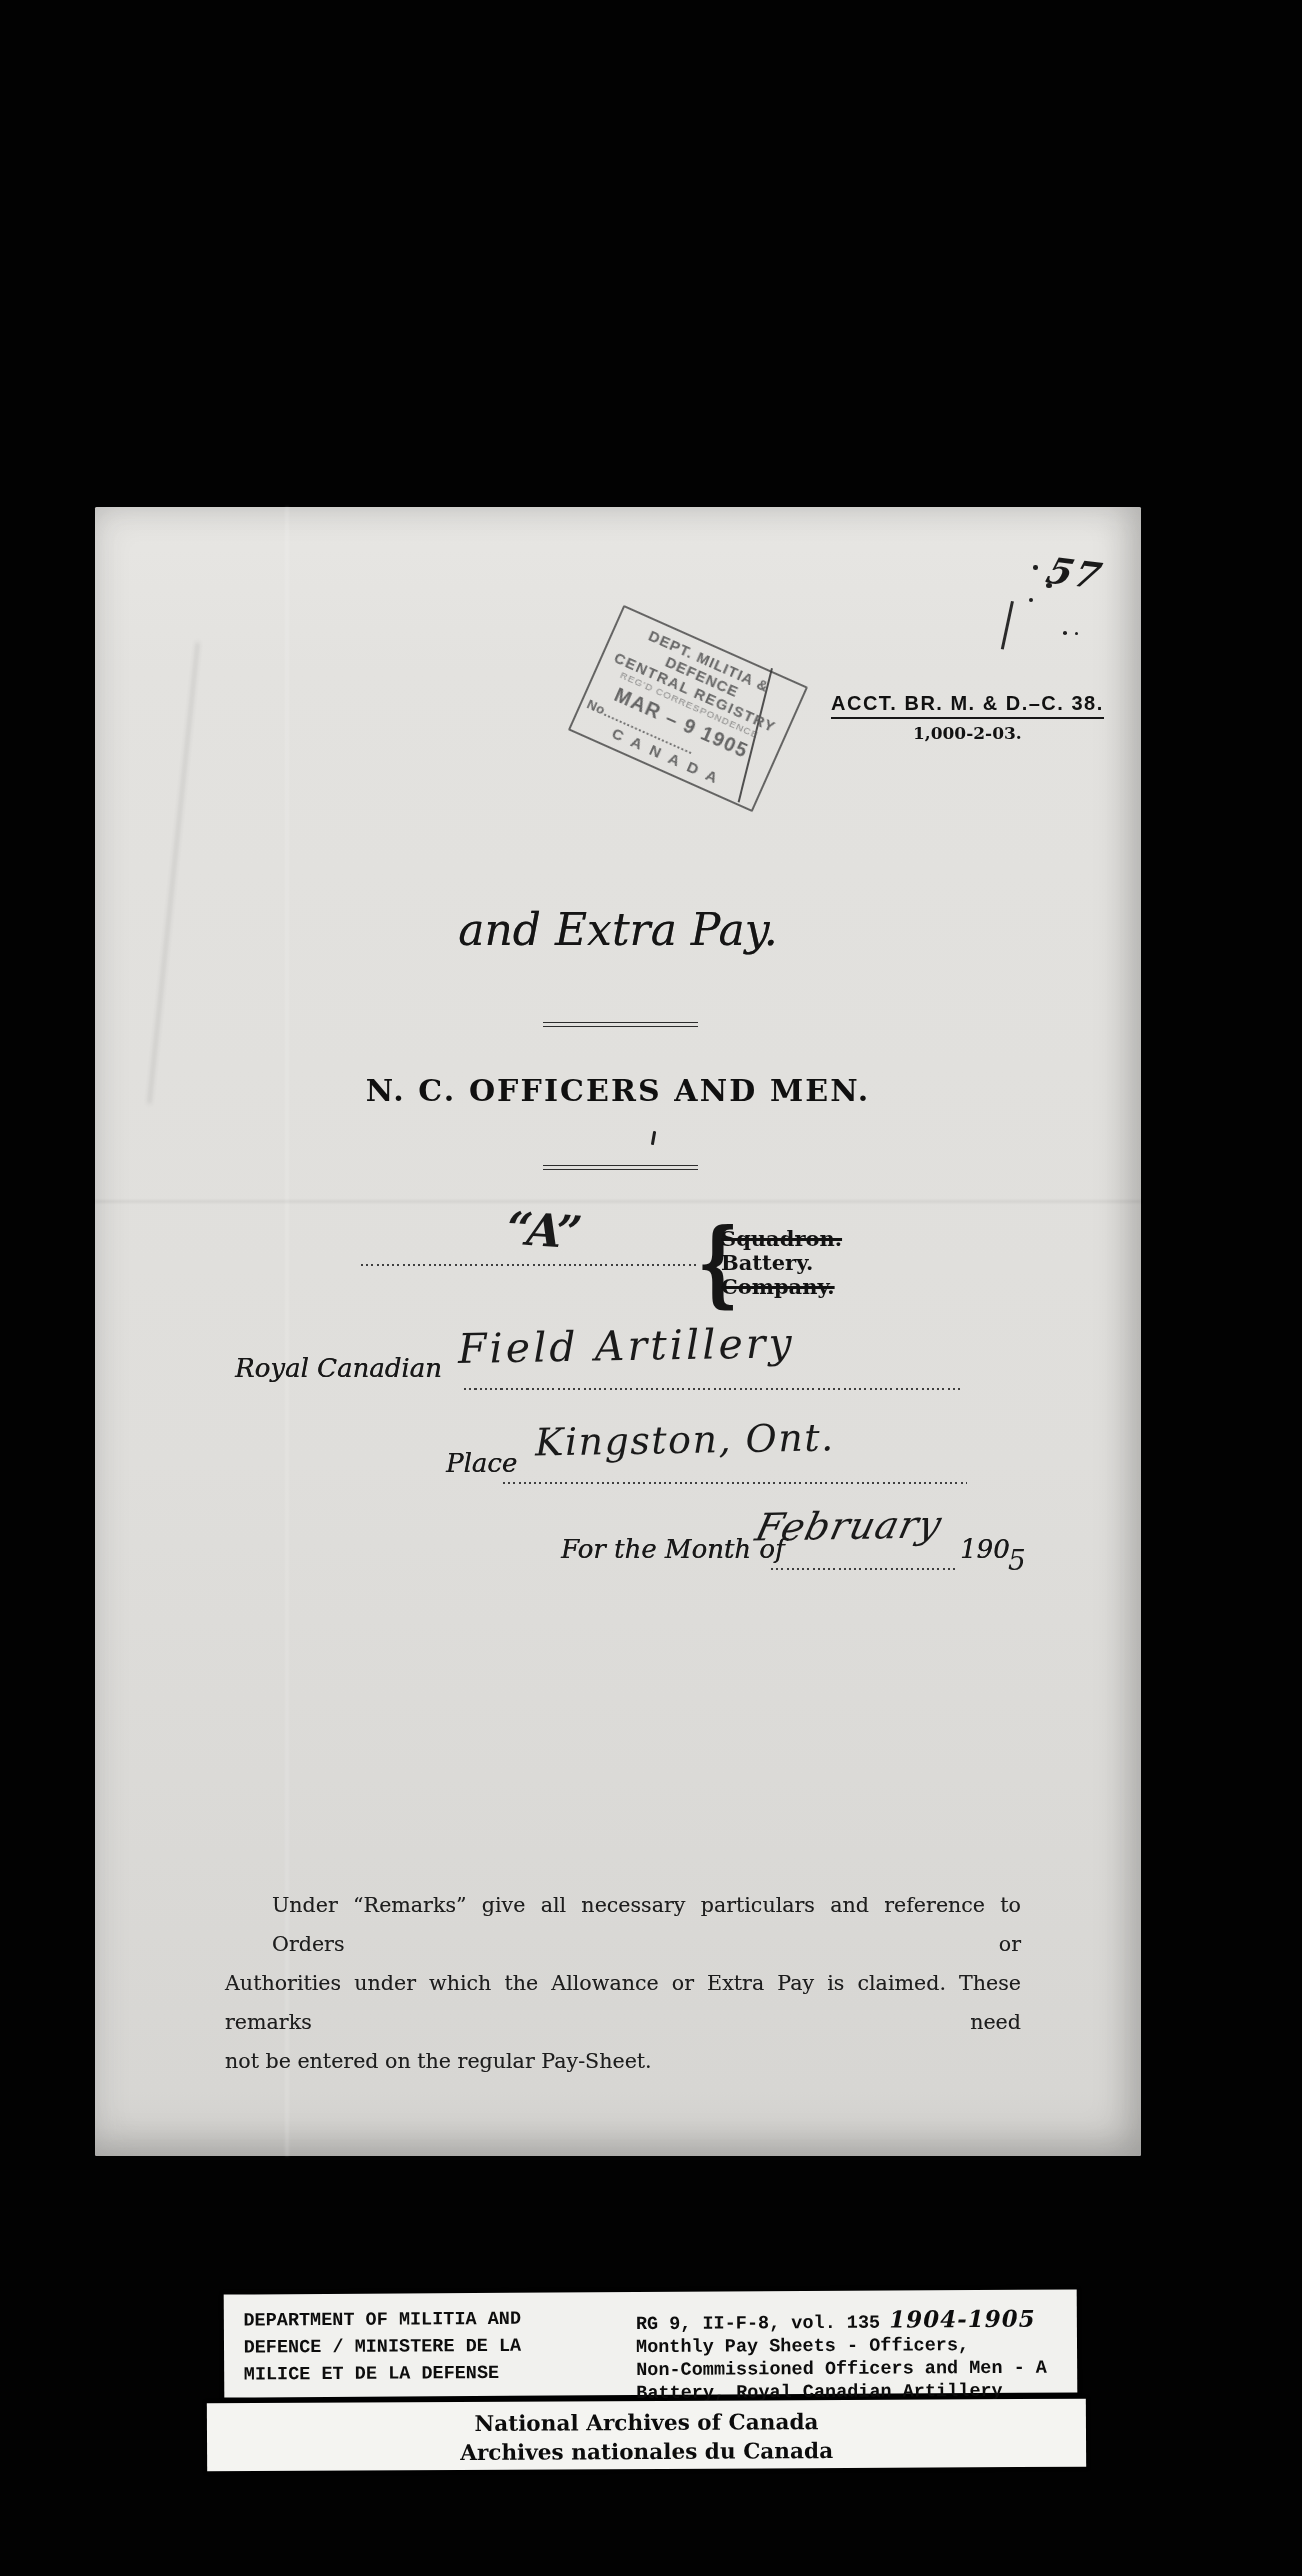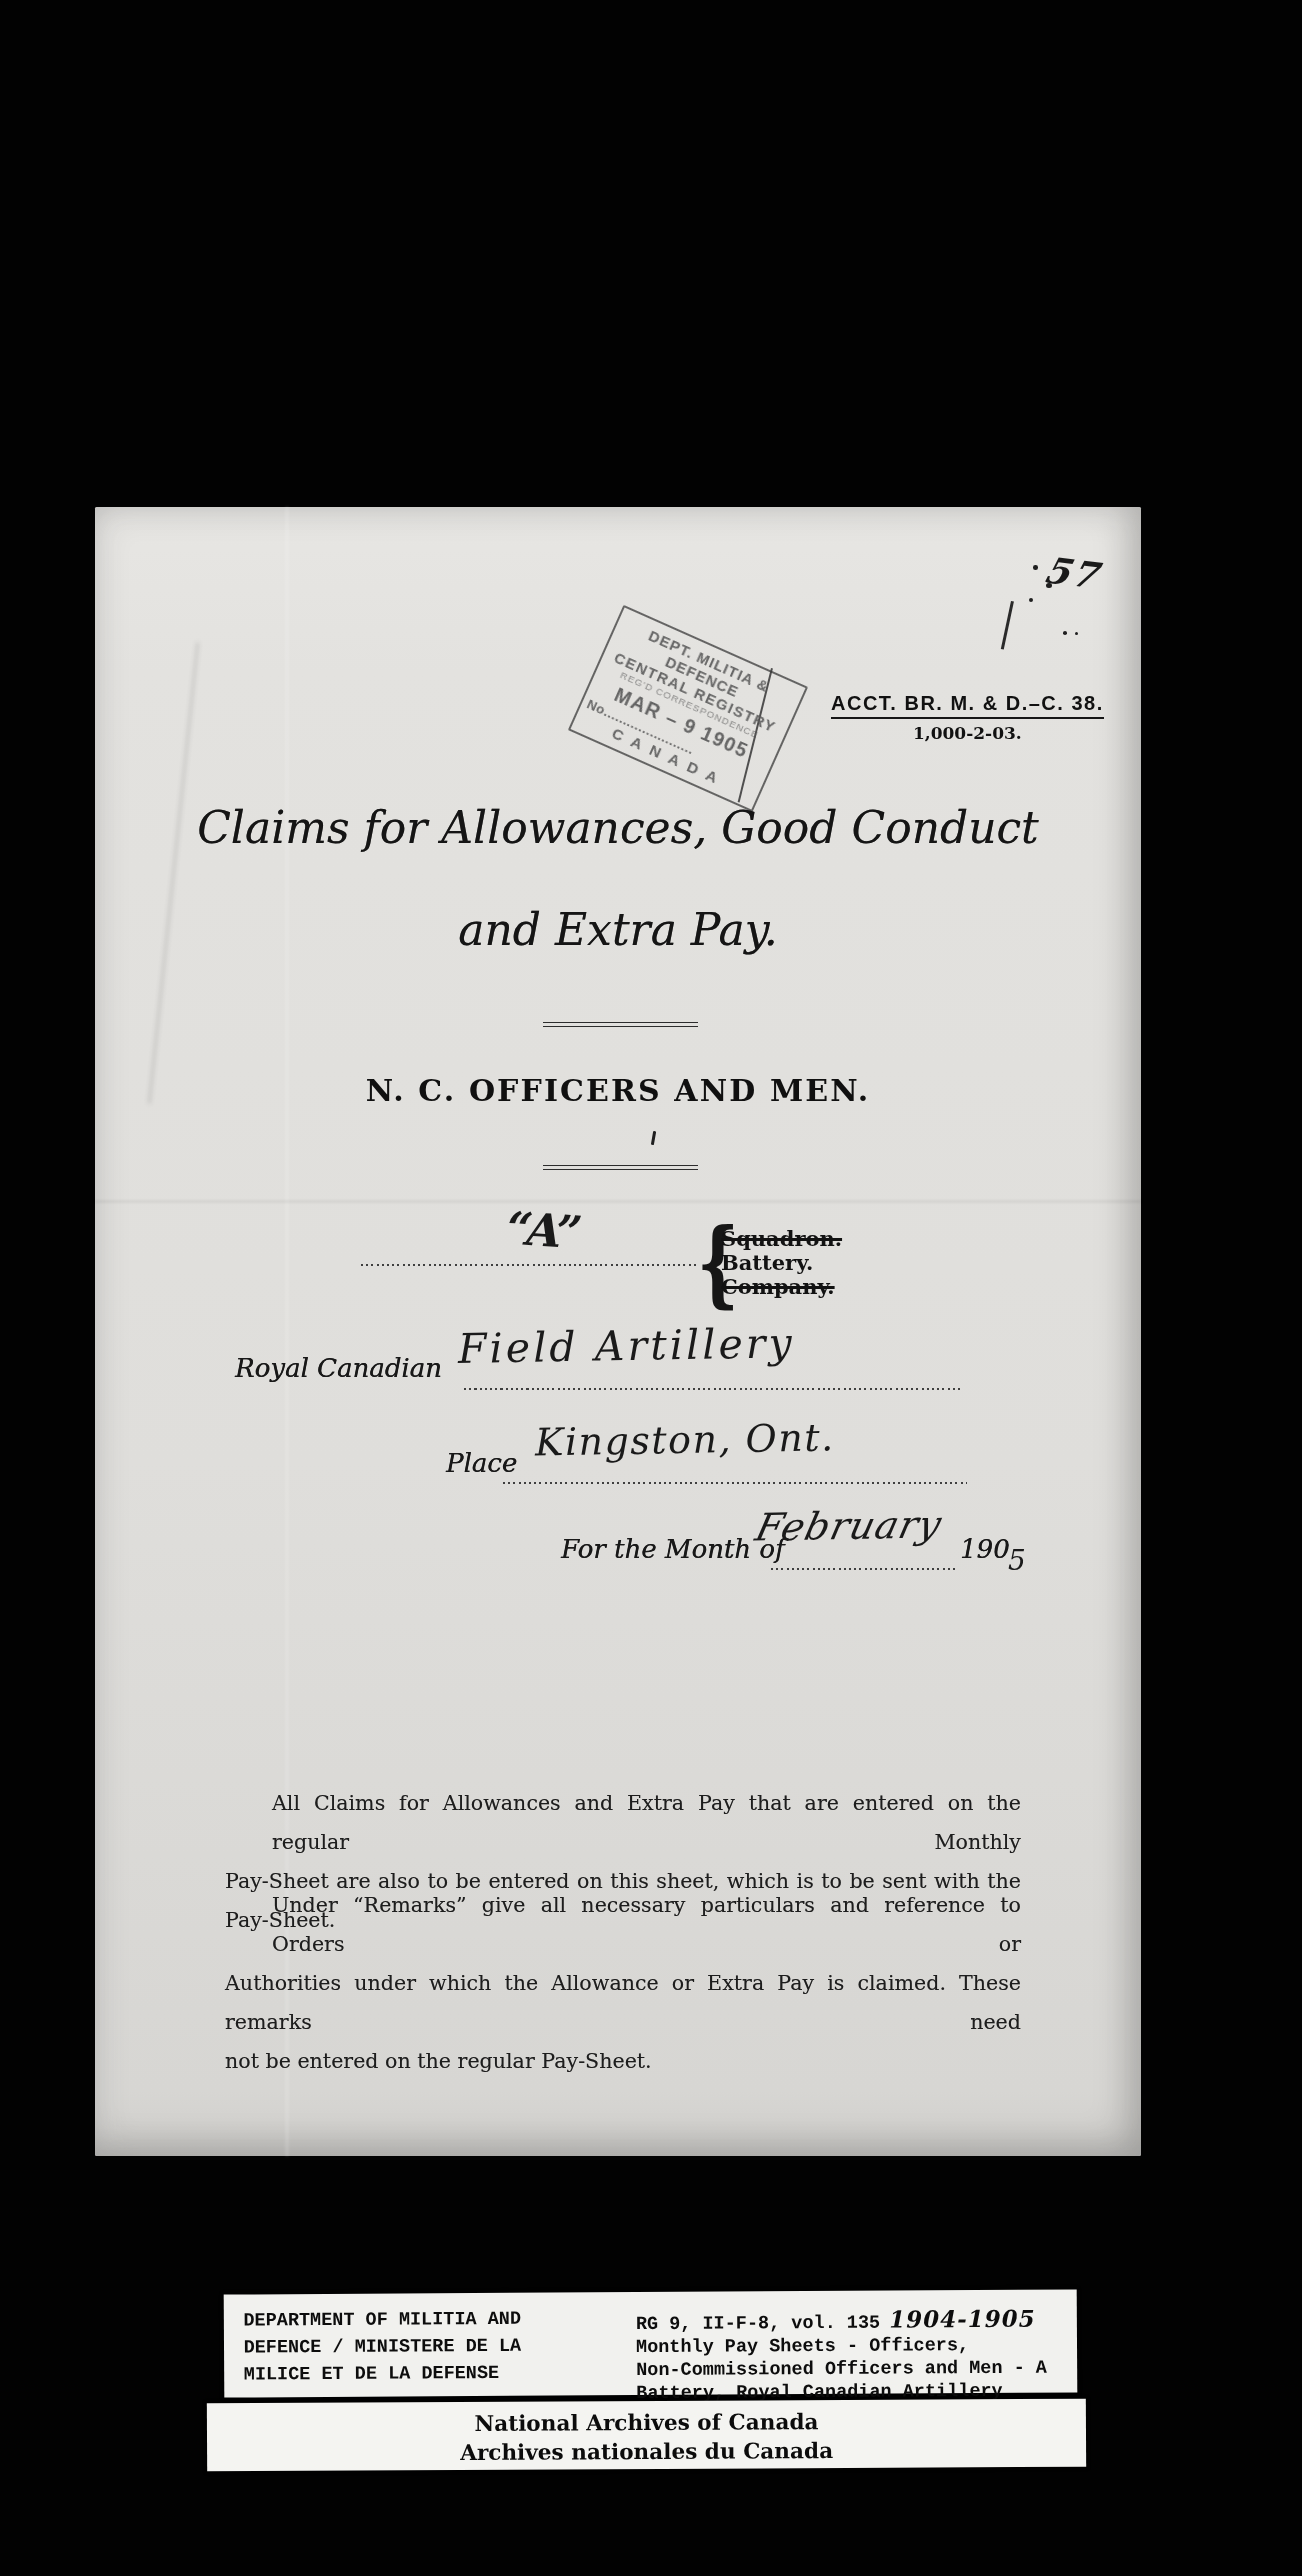--- a/index.html
+++ b/index.html
@@ -118,21 +118,20 @@
       <div class="s4">MAR – 9 1905</div>
       <div class="s5">No.......................</div>
       <div class="s6">CANADA</div>
     </div>
 
     <div class="acct">
       <div class="code">ACCT. BR. M. &amp; D.–C. 38.</div>
       <div class="run">1,000-2-03.</div>
     </div>
 
-    <div class="title-line t1">Claims for Allowances, Good Conduct</div>
     <div class="title-line t2">and Extra Pay.</div>
 
     <div class="dblrule r1"></div>
     <div class="subtitle">N. C. OFFICERS AND MEN.</div>
     <div class="dblrule r2"></div>
 
     <div class="hw unit-hw">“A”</div>
     <div class="dotline" style="left:266px;top:757px;width:336px;"></div>
     <div class="brace">{</div>
     <div class="unit-opts">
@@ -148,24 +147,20 @@
     <div class="printed" style="left:351px;top:941px;">Place</div>
     <div class="hw place-hw">Kingston, Ont.</div>
     <div class="dotline" style="left:408px;top:975px;width:464px;"></div>
 
     <div class="printed" style="left:466px;top:1027px;">For the Month of</div>
     <div class="hw month-hw">February</div>
     <div class="dotline" style="left:676px;top:1061px;width:184px;"></div>
     <div class="printed" style="left:865px;top:1027px;">190</div>
     <div class="hw year-hw">5</div>
 
-    <div class="para p1">
-      <div class="pline just indent">All Claims for Allowances and Extra Pay that are entered on the regular Monthly</div>
-      <div class="pline just" style="text-align-last:auto;">Pay-Sheet are also to be entered on this sheet, which is to be sent with the Pay-Sheet.</div>
-    </div>
     <div class="para p2">
       <div class="pline just indent">Under “Remarks” give all necessary particulars and reference to Orders or</div>
       <div class="pline just">Authorities under which the Allowance or Extra Pay is claimed.  These remarks need</div>
       <div class="pline">not be entered on the regular Pay-Sheet.</div>
     </div>
   </div>
 
   <div class="strip1">
     <div class="dept">
       <div>DEPARTMENT OF MILITIA AND</div>

